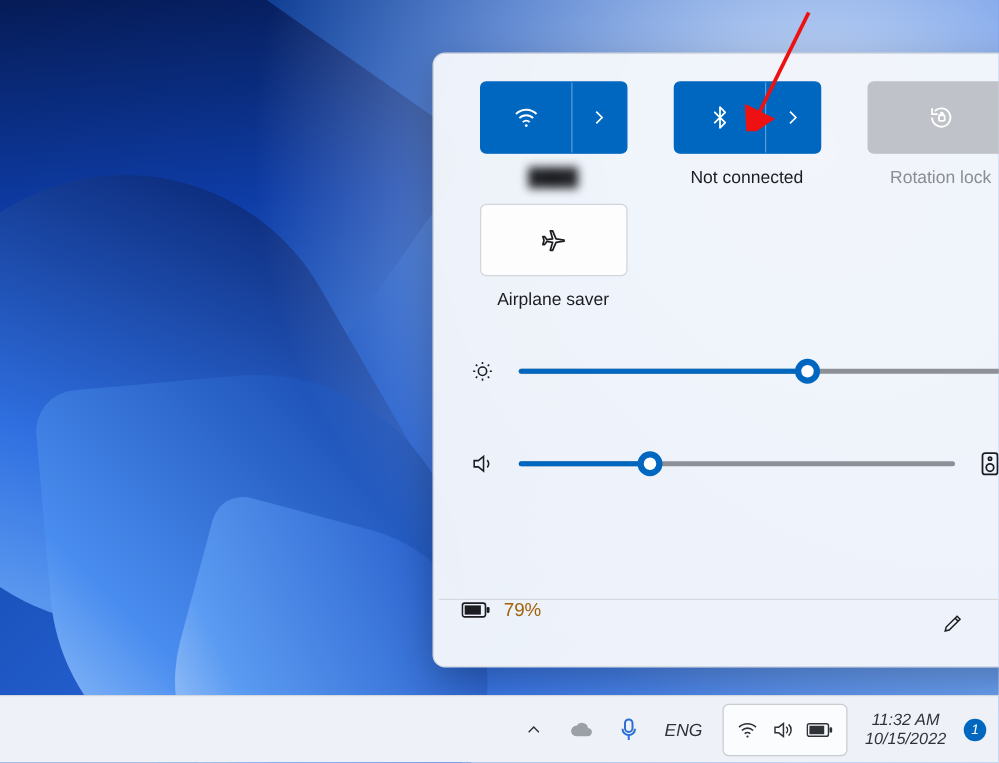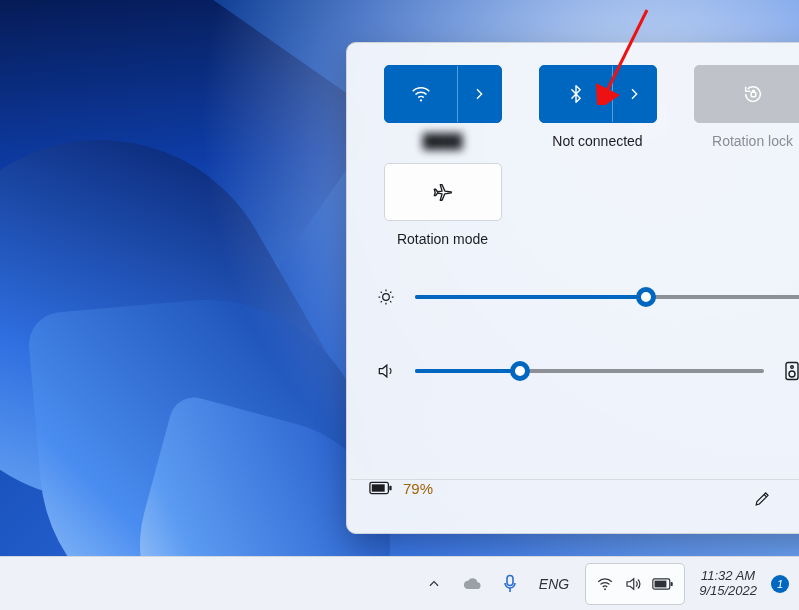--- a/index.html
+++ b/index.html
@@ -145,21 +145,21 @@
       </div>
       <div class="tile-label dim">Rotation lock</div>
     </div>
 
     <div class="tile-wrap">
       <div class="tile">
         <svg width="22" height="22" viewBox="0 0 24 24" fill="none" stroke="#1b1d21" stroke-width="1.5" stroke-linejoin="round">
             <path d="M21 12l-7-1-3-7h-2l2 7-5 .7L4 9H2.5l1 3.5-1 3.5H4l2-2.7 5 .7-2 7h2l3-7 7-1v-1z"></path>
           </svg>
       </div>
-      <div class="tile-label">Rotation mode</div>
+      <div class="tile-label">Airplane saver</div>
     </div>
   </div>
 
   <div class="sliders">
     <div class="slider-row">
       <div class="slider-ico">
         <svg width="20" height="20" viewBox="0 0 24 24" fill="none" stroke="#1b1d21" stroke-width="1.5">
             <circle cx="12" cy="12" r="4"></circle>
             <path d="M12 3v2M12 19v2M3 12h2M19 12h2M5.6 5.6l1.4 1.4M17 17l1.4 1.4M5.6 18.4L7 17M17 7l1.4-1.4"></path>
           </svg>
@@ -251,16 +251,16 @@
         <path d="M18.5 6a8 8 0 0 1 0 12"></path>
       </svg>
     <svg width="22" height="14" viewBox="0 0 26 16" fill="none" stroke="#2f3338" stroke-width="1.4">
         <rect x="1" y="2" width="20" height="12" rx="2"></rect>
         <rect x="22" y="5.5" width="2.5" height="5" rx="1" fill="#2f3338" stroke="none"></rect>
         <rect x="3" y="4" width="14" height="8" fill="#2f3338" stroke="none"></rect>
       </svg>
   </div>
   <div class="clock">
     <span>11:32 AM</span>
-    <span>9/15/2022</span>
+    <span>10/15/2022</span>
   </div>
   <div class="notif">1</div>
 </div>
 
 </body></html>

